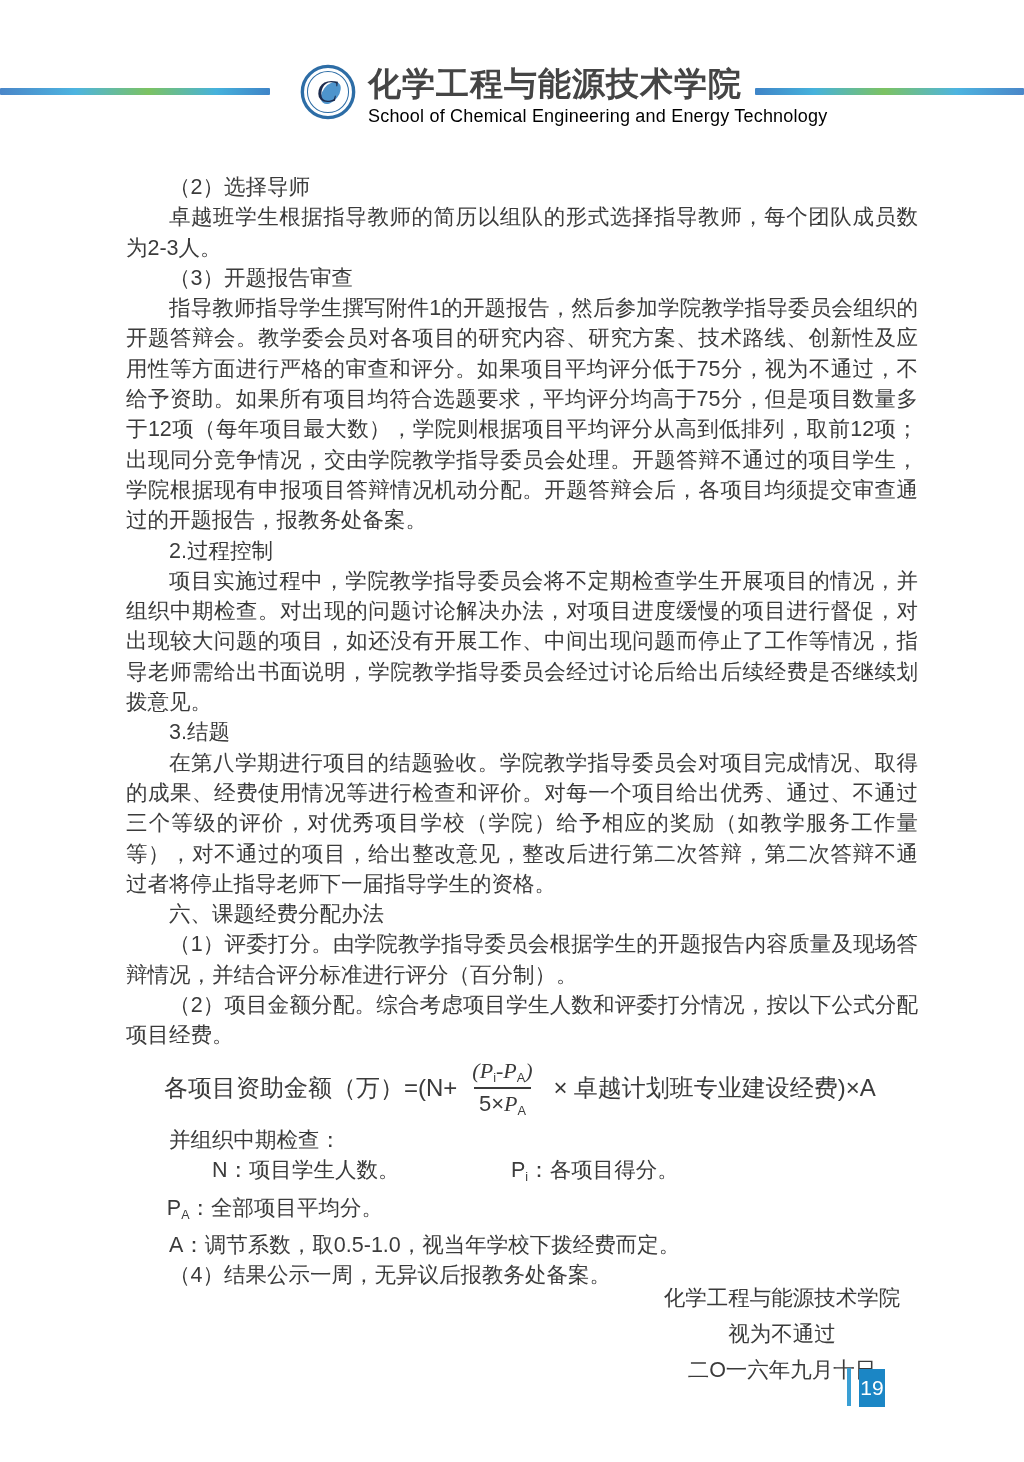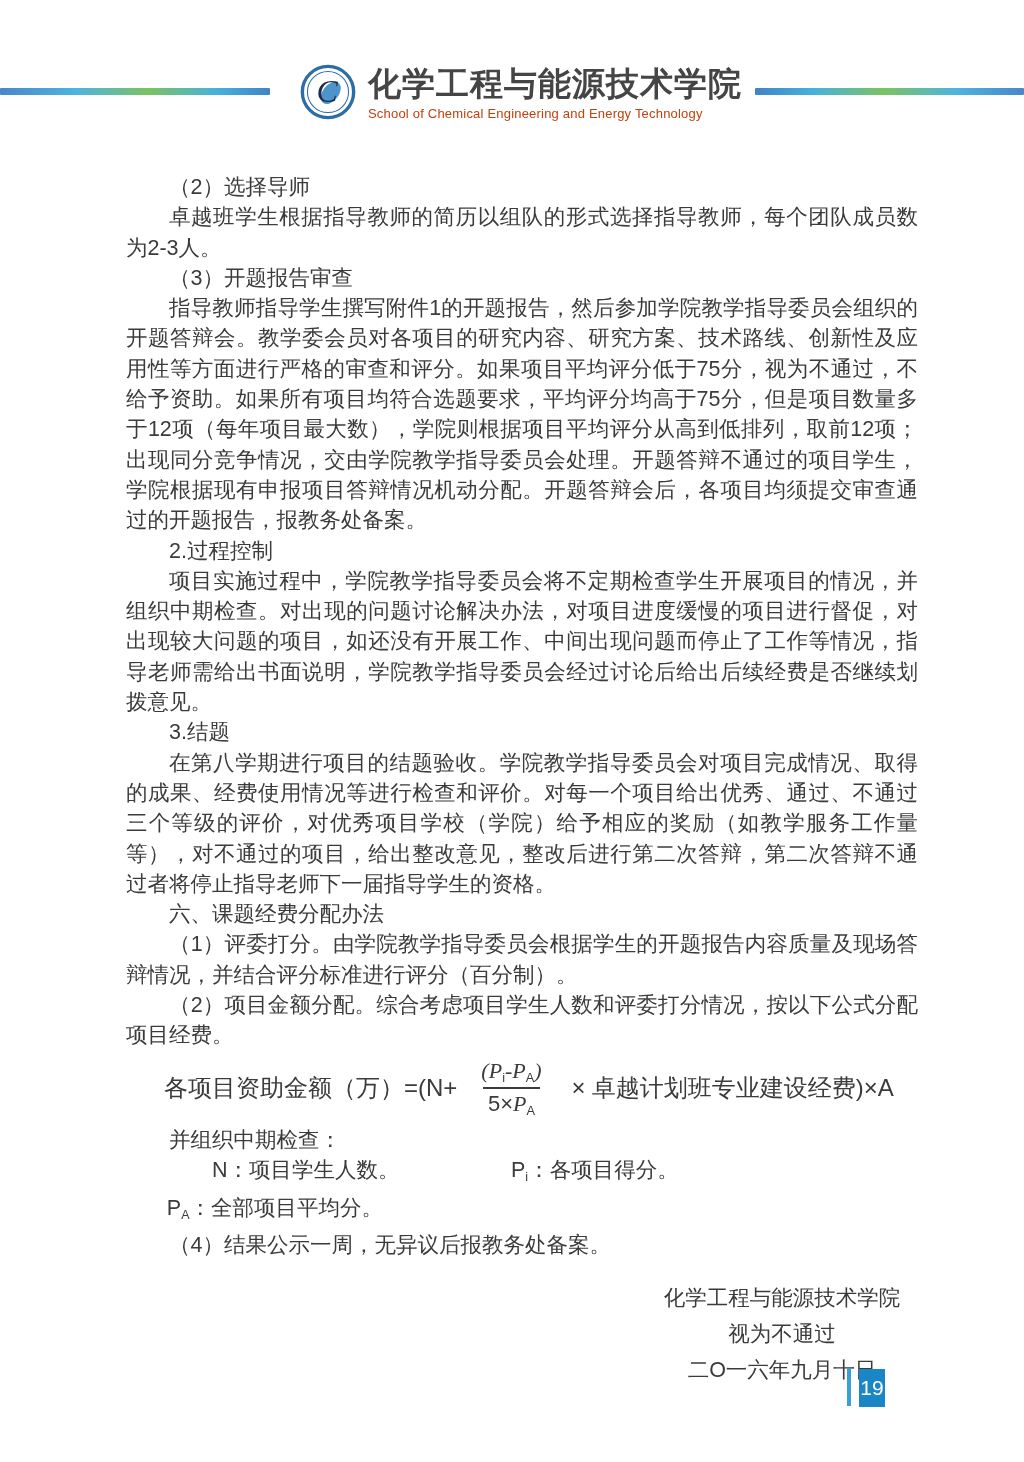--- a/index.html
+++ b/index.html
@@ -20,37 +20,37 @@
     left:755px; width:269px;
     background:linear-gradient(90deg,#3f86c8 1%,#46b2dc 22%,#7cc262 48%,#4db4e0 75%,#4a86c8 100%);
   }
   .logo { position:absolute; left:300px; top:64px; width:56px; height:56px; }
   .hdr-title {
     position:absolute; left:368px; top:62px; width:400px;
     font-size:33px; font-weight:bold; color:#454545; letter-spacing:1px; white-space:nowrap;
   }
   .hdr-sub {
     position:absolute; left:368px; top:106px; width:420px;
-    font-size:13px; color:#c2410c; letter-spacing:0.2px; white-space:nowrap;
+    font-size:18px; color:#000000; letter-spacing:0.2px; white-space:nowrap;
   }
   
   .doc {
     position:absolute; left:126px; top:172px; width:792px;
     font-size:21.5px; line-height:30.3px; text-align:justify;
     color:#3b3b3b;
   }
   .doc p { text-indent:2em; margin:0; }
   
   .formula {
     display:flex; align-items:center; flex-wrap:nowrap;
     font-size:24px; padding-left:38px; margin:8px 0 6px 0;
     white-space:nowrap;
   }
   .serifv { font-family:"Liberation Serif","DejaVu Serif",serif; font-style:italic; }
-  .frac { display:inline-flex; flex-direction:column; align-items:center; margin:0 19px; line-height:1.1; font-size:22px; }
+  .frac { display:inline-flex; flex-direction:column; align-items:center; margin:0 10px; line-height:1.1; font-size:22px; }
   .frac .num { padding:0 5px 2px 5px; }
   .frac .den { border-top:2px solid #3b3b3b; padding:3px 5px 0 5px; }
   sub.sm { font-size:0.58em; vertical-align:-0.35em; font-style:normal; font-family:"Liberation Sans",sans-serif; }
   .param-row { display:block; }
   .param-row .col1 { display:inline-block; width:342px; }
   
   .signature {
     position:absolute; top:1280px; right:118px; width:248px;
     text-align:center; font-size:21.5px; line-height:36px; color:#3b3b3b;
   }
@@ -104,20 +104,21 @@
       <span style="margin:0 6px;">×</span>
       <span>卓越计划班专业建设经费)</span>
       <span>×A</span>
     </div>
 
     <p>并组织中期检查：</p>
     <p class="param-row">
       <span class="col1">N：项目学生人数。</span><span><span>P</span><sub class="sm">i</sub><span>：各项目得分。</span></span>
     </p>
     <p style="text-indent:1.9em;"><span>P</span><sub class="sm">A</sub><span>：全部项目平均分。</span></p>
+    <p>A：调节系数，取0.5-1.0，视当年学校下拨经费而定。</p>
     <p>（4）结果公示一周，无异议后报教务处备案。</p>
   </div>
 
   <div class="signature">
     <div>化学工程与能源技术学院</div>
     <div>视为不通过</div>
     <div>二O一六年九月十日</div>
   </div>
 
   <div class="pgnum-bar" style="background: rgb(58, 159, 212);"></div>

